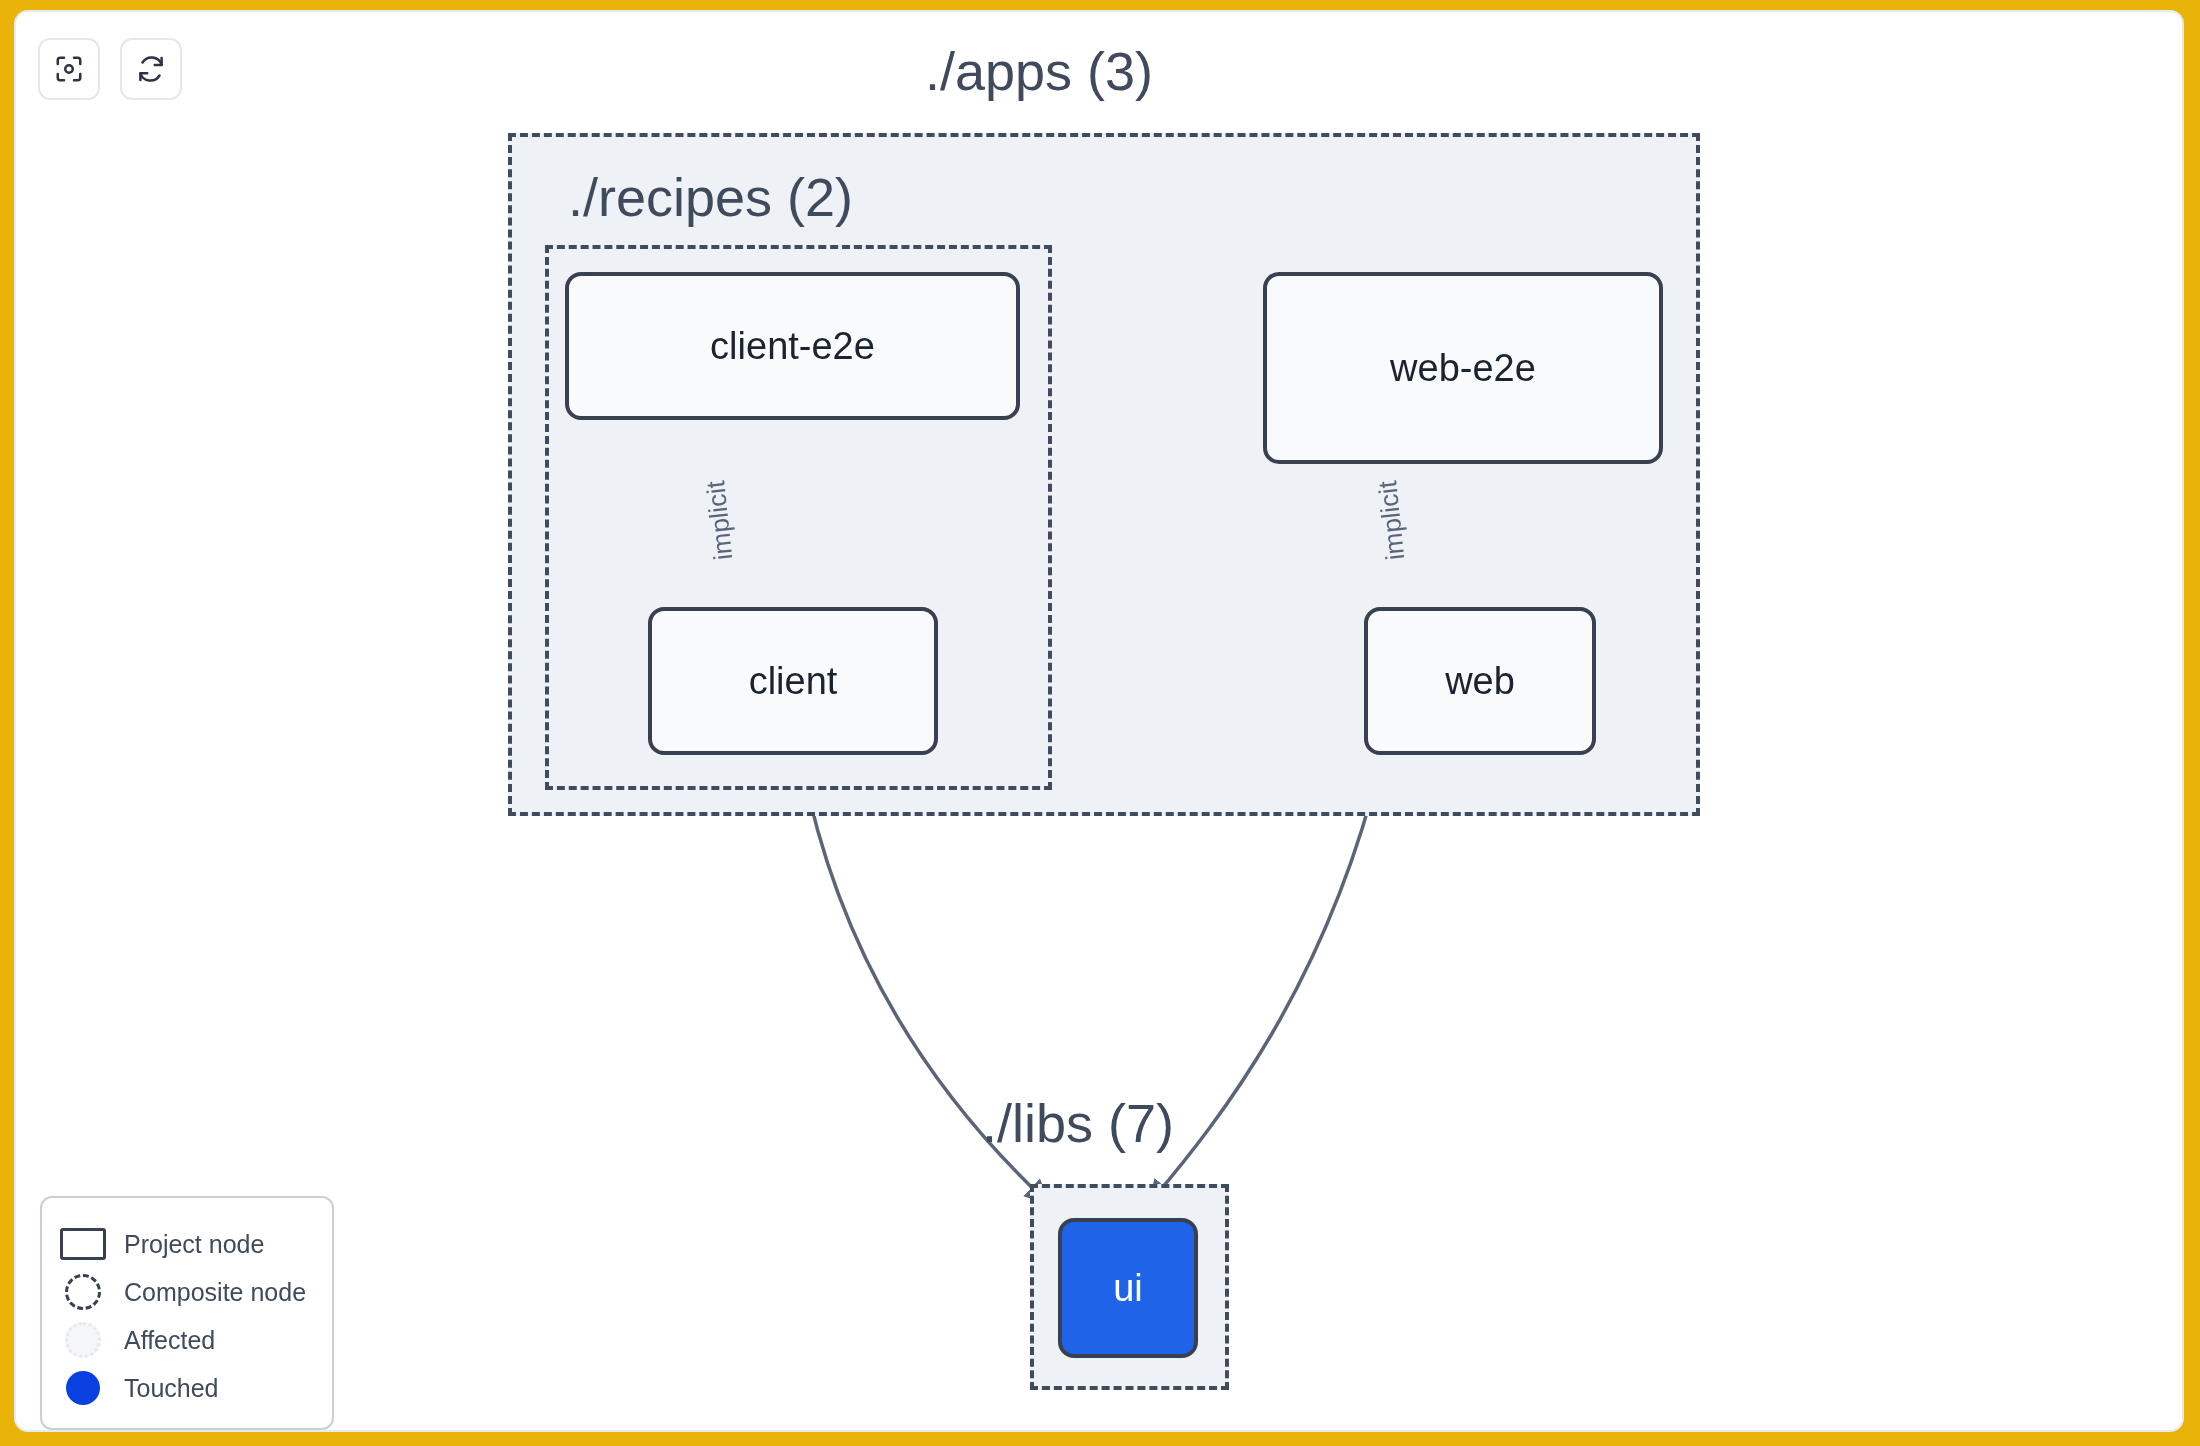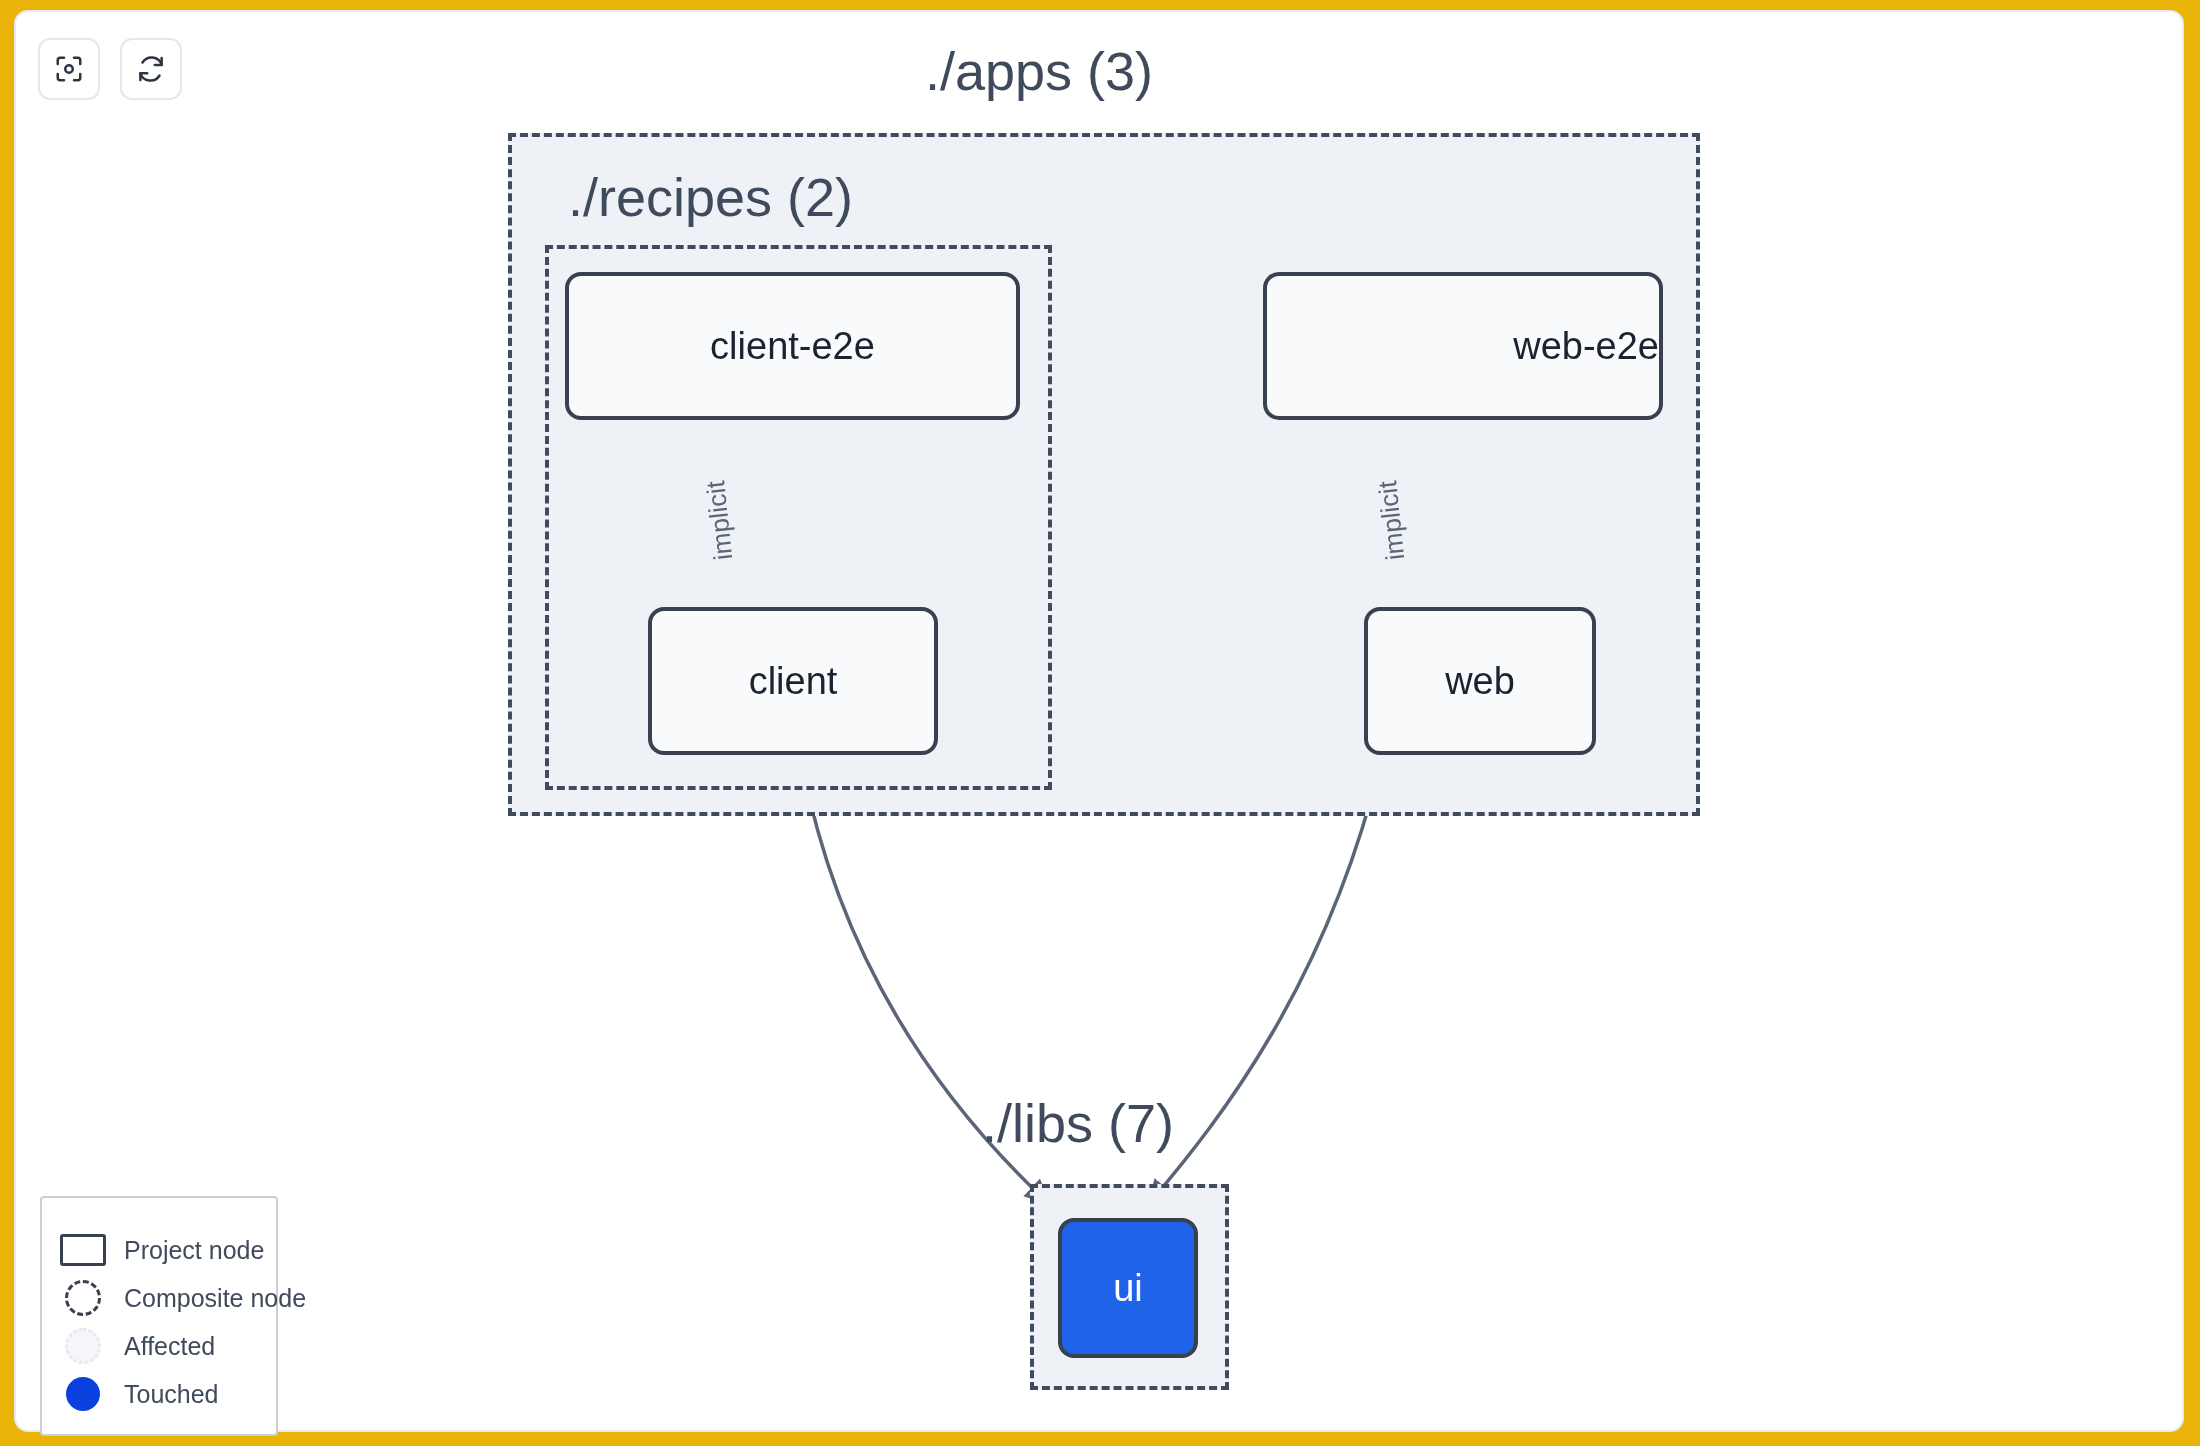--- a/index.html
+++ b/index.html
@@ -114,25 +114,25 @@
     font-family: "Liberation Sans", sans-serif;
     white-space: nowrap;
     transform-origin: center center;
   }
 
   
   .legend {
     position: absolute;
     left: 40px;
     top: 1196px;
-    width: 238px;
+    width: 294px;
     border: 2px solid #c9ced9;
-    border-radius: 4px;
-    background: #ffffff;
-    padding: 28px 18px 16px 18px;
+    border-radius: 12px;
+    background: #ffffff;
+    padding: 22px 18px 16px 18px;
     box-sizing: border-box;
     z-index: 50;
   }
   .legend-row {
     display: flex;
     align-items: center;
     height: 48px;
     gap: 18px;
   }
   .legend-swatch {
@@ -215,21 +215,21 @@
   <div class="group-label" style="left:982px; top:1092px;">./libs (7)</div>
 
   <div class="node" style="left:565px; top:272px; width:455px; height:148px;">
     <span>client-e2e</span>
   </div>
 
   <div class="node" style="left:648px; top:607px; width:290px; height:148px;">
     <span>client</span>
   </div>
 
-  <div class="node" style="left:1263px; top:272px; width:400px; height:148px;justify-content:flex-end;">
+  <div class="node" style="left:1263px; top:272px; width:400px; height:192px;">
     <span>web-e2e</span>
   </div>
 
   <div class="node" style="left:1348px; top:607px; width:232px; height:148px;margin-left:16px;">
     <span>web</span>
   </div>
 
   <div class="node touched" style="left:1058px; top:1218px; width:140px; height:140px;">
     <span>ui</span>
   </div>

